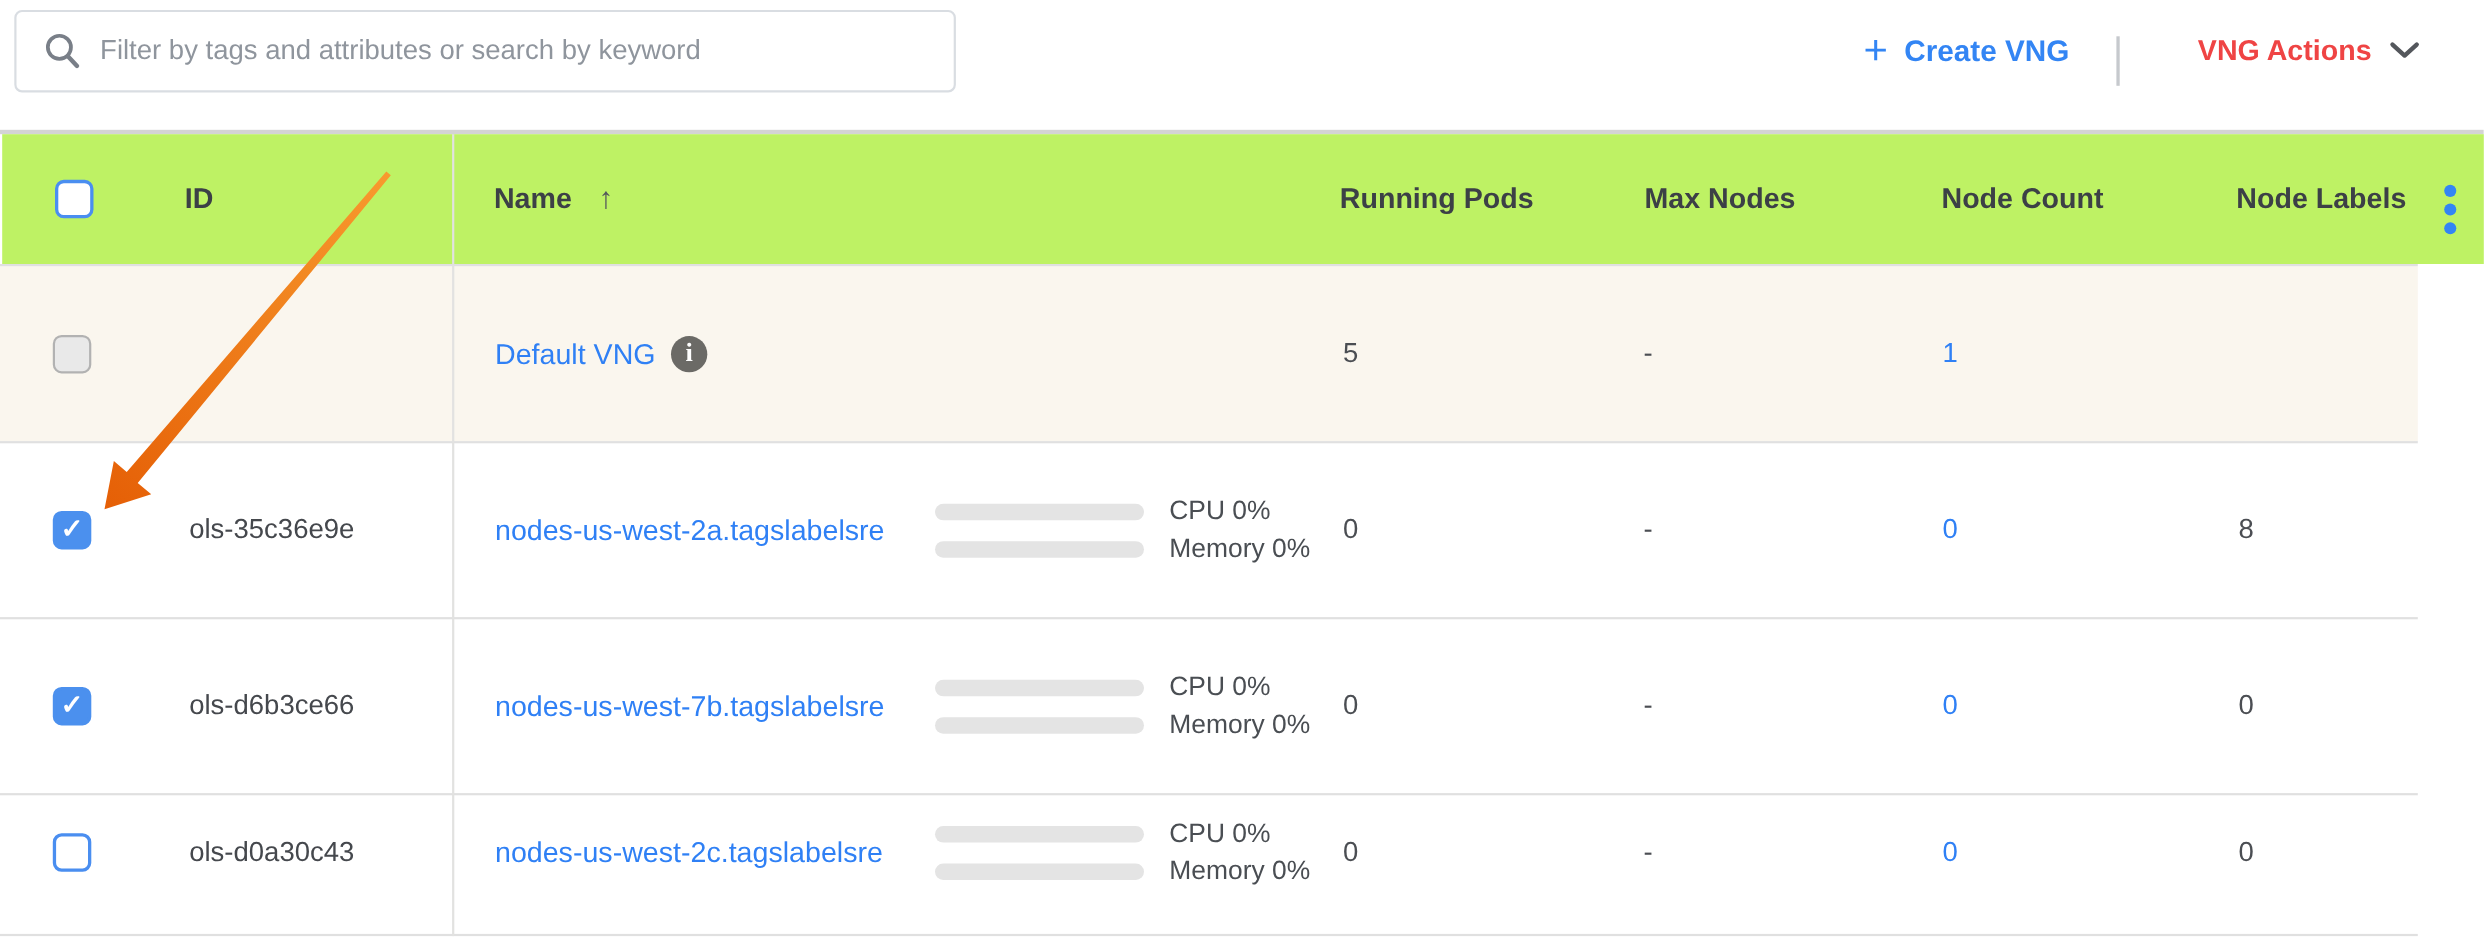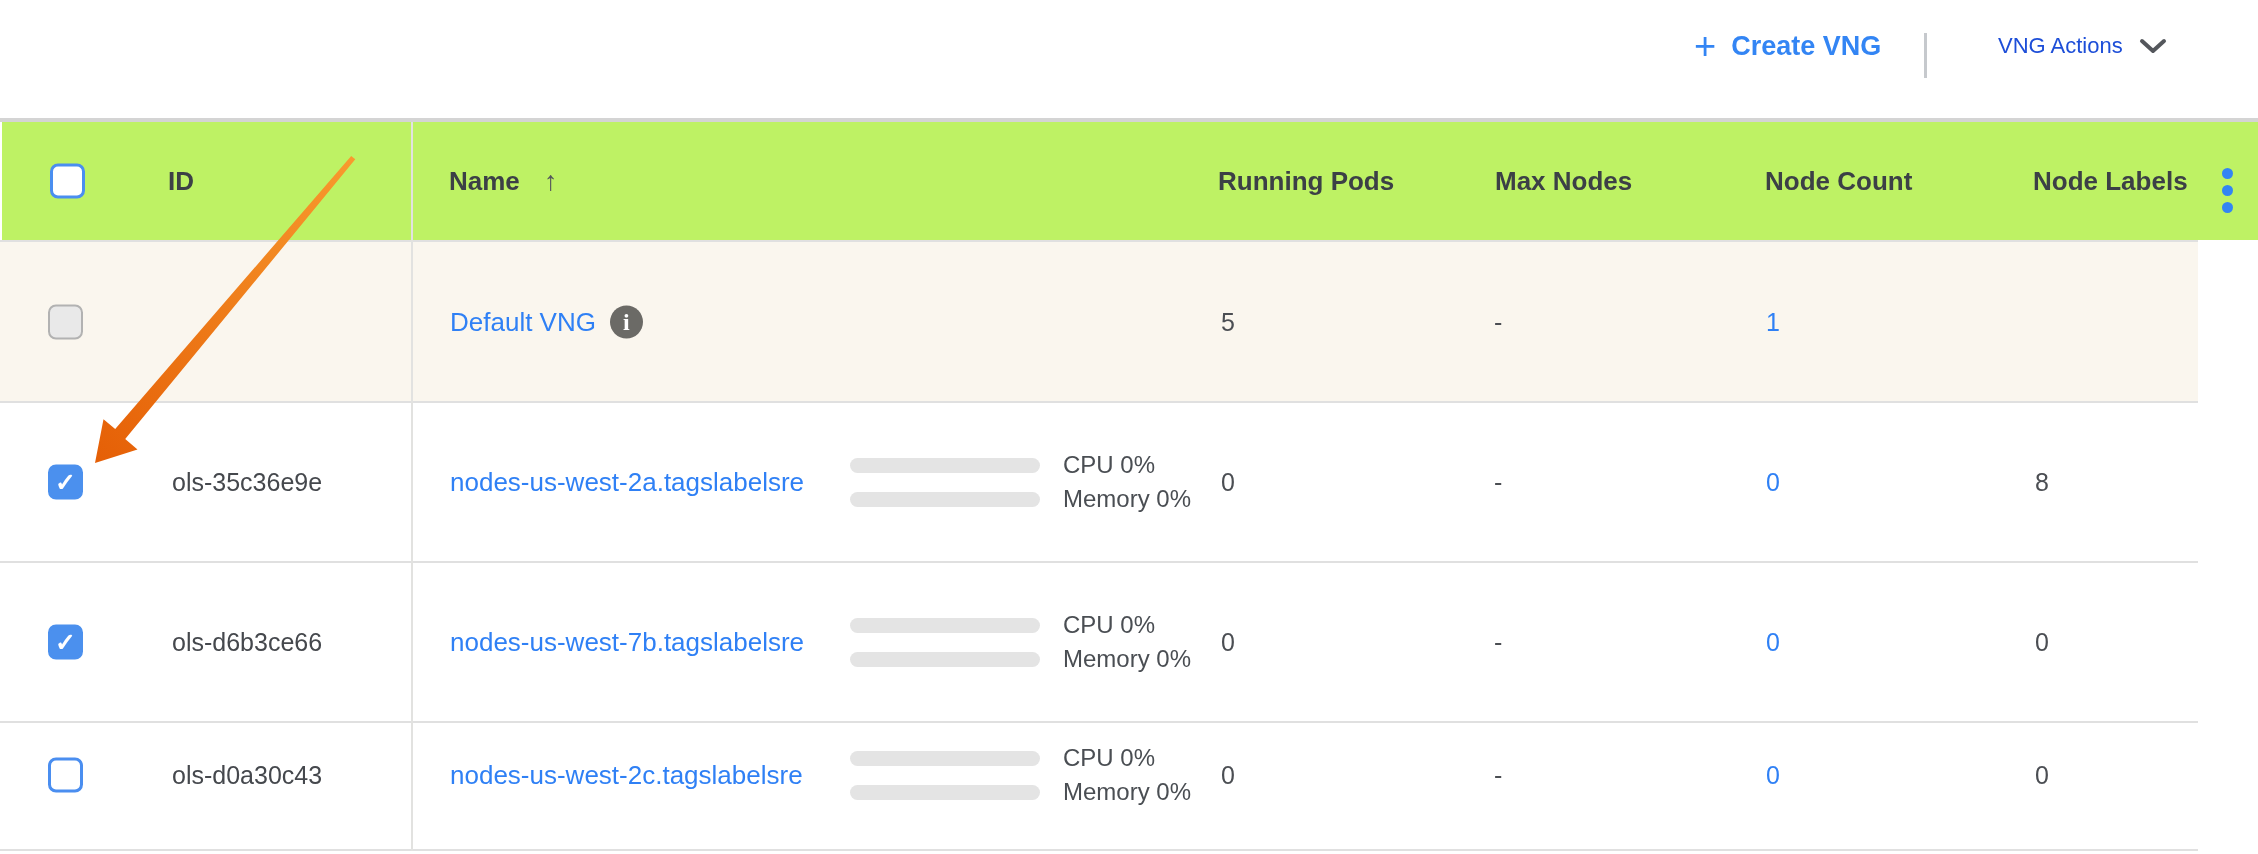--- a/index.html
+++ b/index.html
@@ -17,21 +17,21 @@
   .search-input::placeholder { color:#8f959d; opacity:1; }
 
   .btn-create { position:absolute; left:1694px; top:46px; transform:translateY(-50%);
     display:flex; align-items:center; gap:15px; cursor:pointer; }
   .btn-create .plus { font-size:38px; font-weight:400; color:#3385f4; line-height:1; }
   .btn-create .lbl { font-size:27px; font-weight:700; color:#3385f4; }
   .toolbar-divider { position:absolute; left:1924px; top:33px; width:3px; height:45px;
     background:#c6c9cd; }
   .btn-actions { position:absolute; left:1998px; top:46px; transform:translateY(-50%);
     display:flex; align-items:center; gap:16px; cursor:pointer; }
-  .btn-actions .lbl { font-size:22px; font-weight:400; color:#1d4ed8; }
+  .btn-actions .lbl { font-size:26px; font-weight:700; color:#ef4444; }
 
   .top-rule { position:absolute; left:0; top:118px; width:2258px; height:4px; background:#d4d4d4; }
 
   
   .thead { position:absolute; left:2px; top:122px; width:2258px; height:118px; background:#bef264; }
   .th { position:absolute; top:50%; transform:translateY(-50%);
     font-size:26px; font-weight:600; color:#3c4046; white-space:nowrap; }
   .sort-arrow { position:absolute; left:542px; top:50%; transform:translateY(-50%);
     font-size:27px; color:#54575c; font-weight:600; }
   .col-divider { position:absolute; top:160px; width:2px; height:48px; background:#d6d7d9; }
@@ -71,20 +71,27 @@
   .count-cell { left:1766px; color:#2f80f5; cursor:pointer; }
   .labels-cell{ left:2035px; }
 
   .arrow-svg { position:absolute; left:0; top:0; z-index:10; pointer-events:none; }
 </style>
 </head>
 <body>
 
 <div class="stage">
 
+  <div class="search-box">
+    <svg width="36" height="36" viewBox="0 0 36 36">
+      <circle cx="15" cy="14" r="10.5" fill="none" stroke="#797f88" stroke-width="3.4"></circle>
+      <line x1="22.5" y1="22" x2="31" y2="31" stroke="#797f88" stroke-width="4" stroke-linecap="round"></line>
+    </svg>
+    <input class="search-input" type="text" placeholder="Filter by tags and attributes or search by keyword" style="">
+  </div>
 
   <div class="btn-create">
     <span class="plus">+</span>
     <span class="lbl">Create VNG</span>
   </div>
   <div class="toolbar-divider"></div>
   <div class="btn-actions">
     <span class="lbl">VNG Actions</span>
     <svg width="28" height="17" viewBox="0 0 28 17">
       <polyline points="3,3 14,13 25,3" fill="none" stroke="#54575c" stroke-width="4" stroke-linecap="round" stroke-linejoin="round"></polyline>

